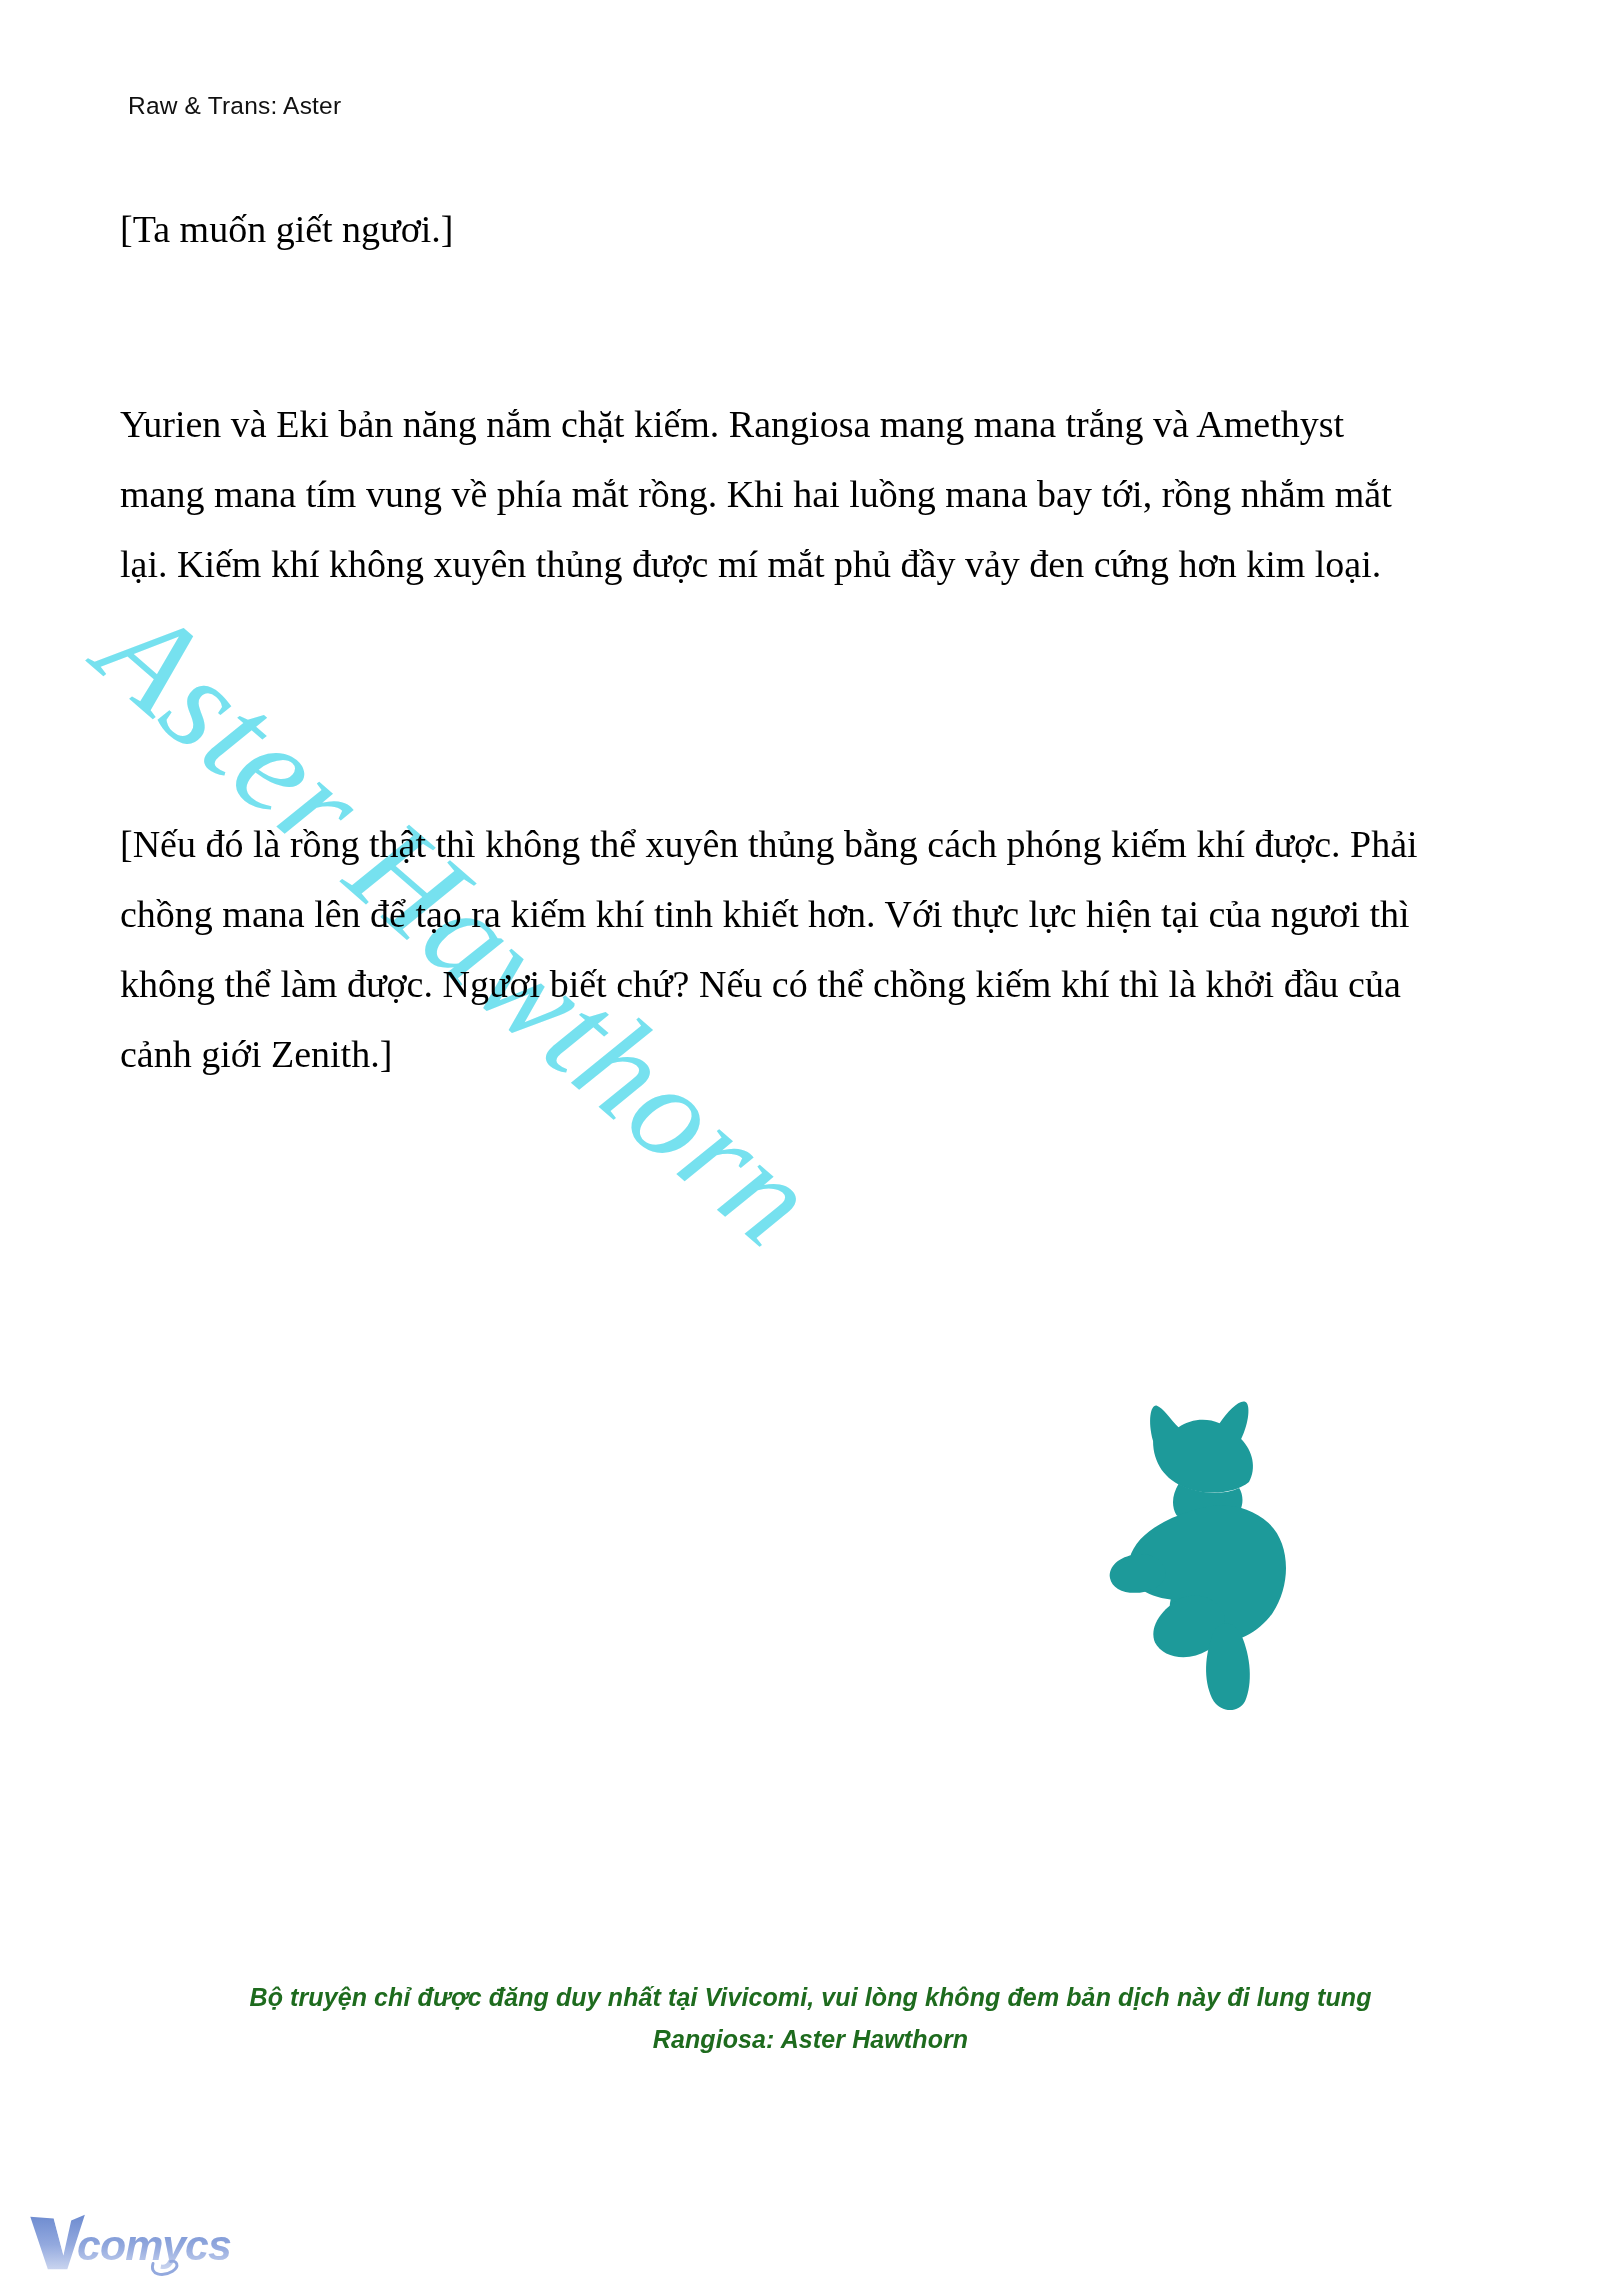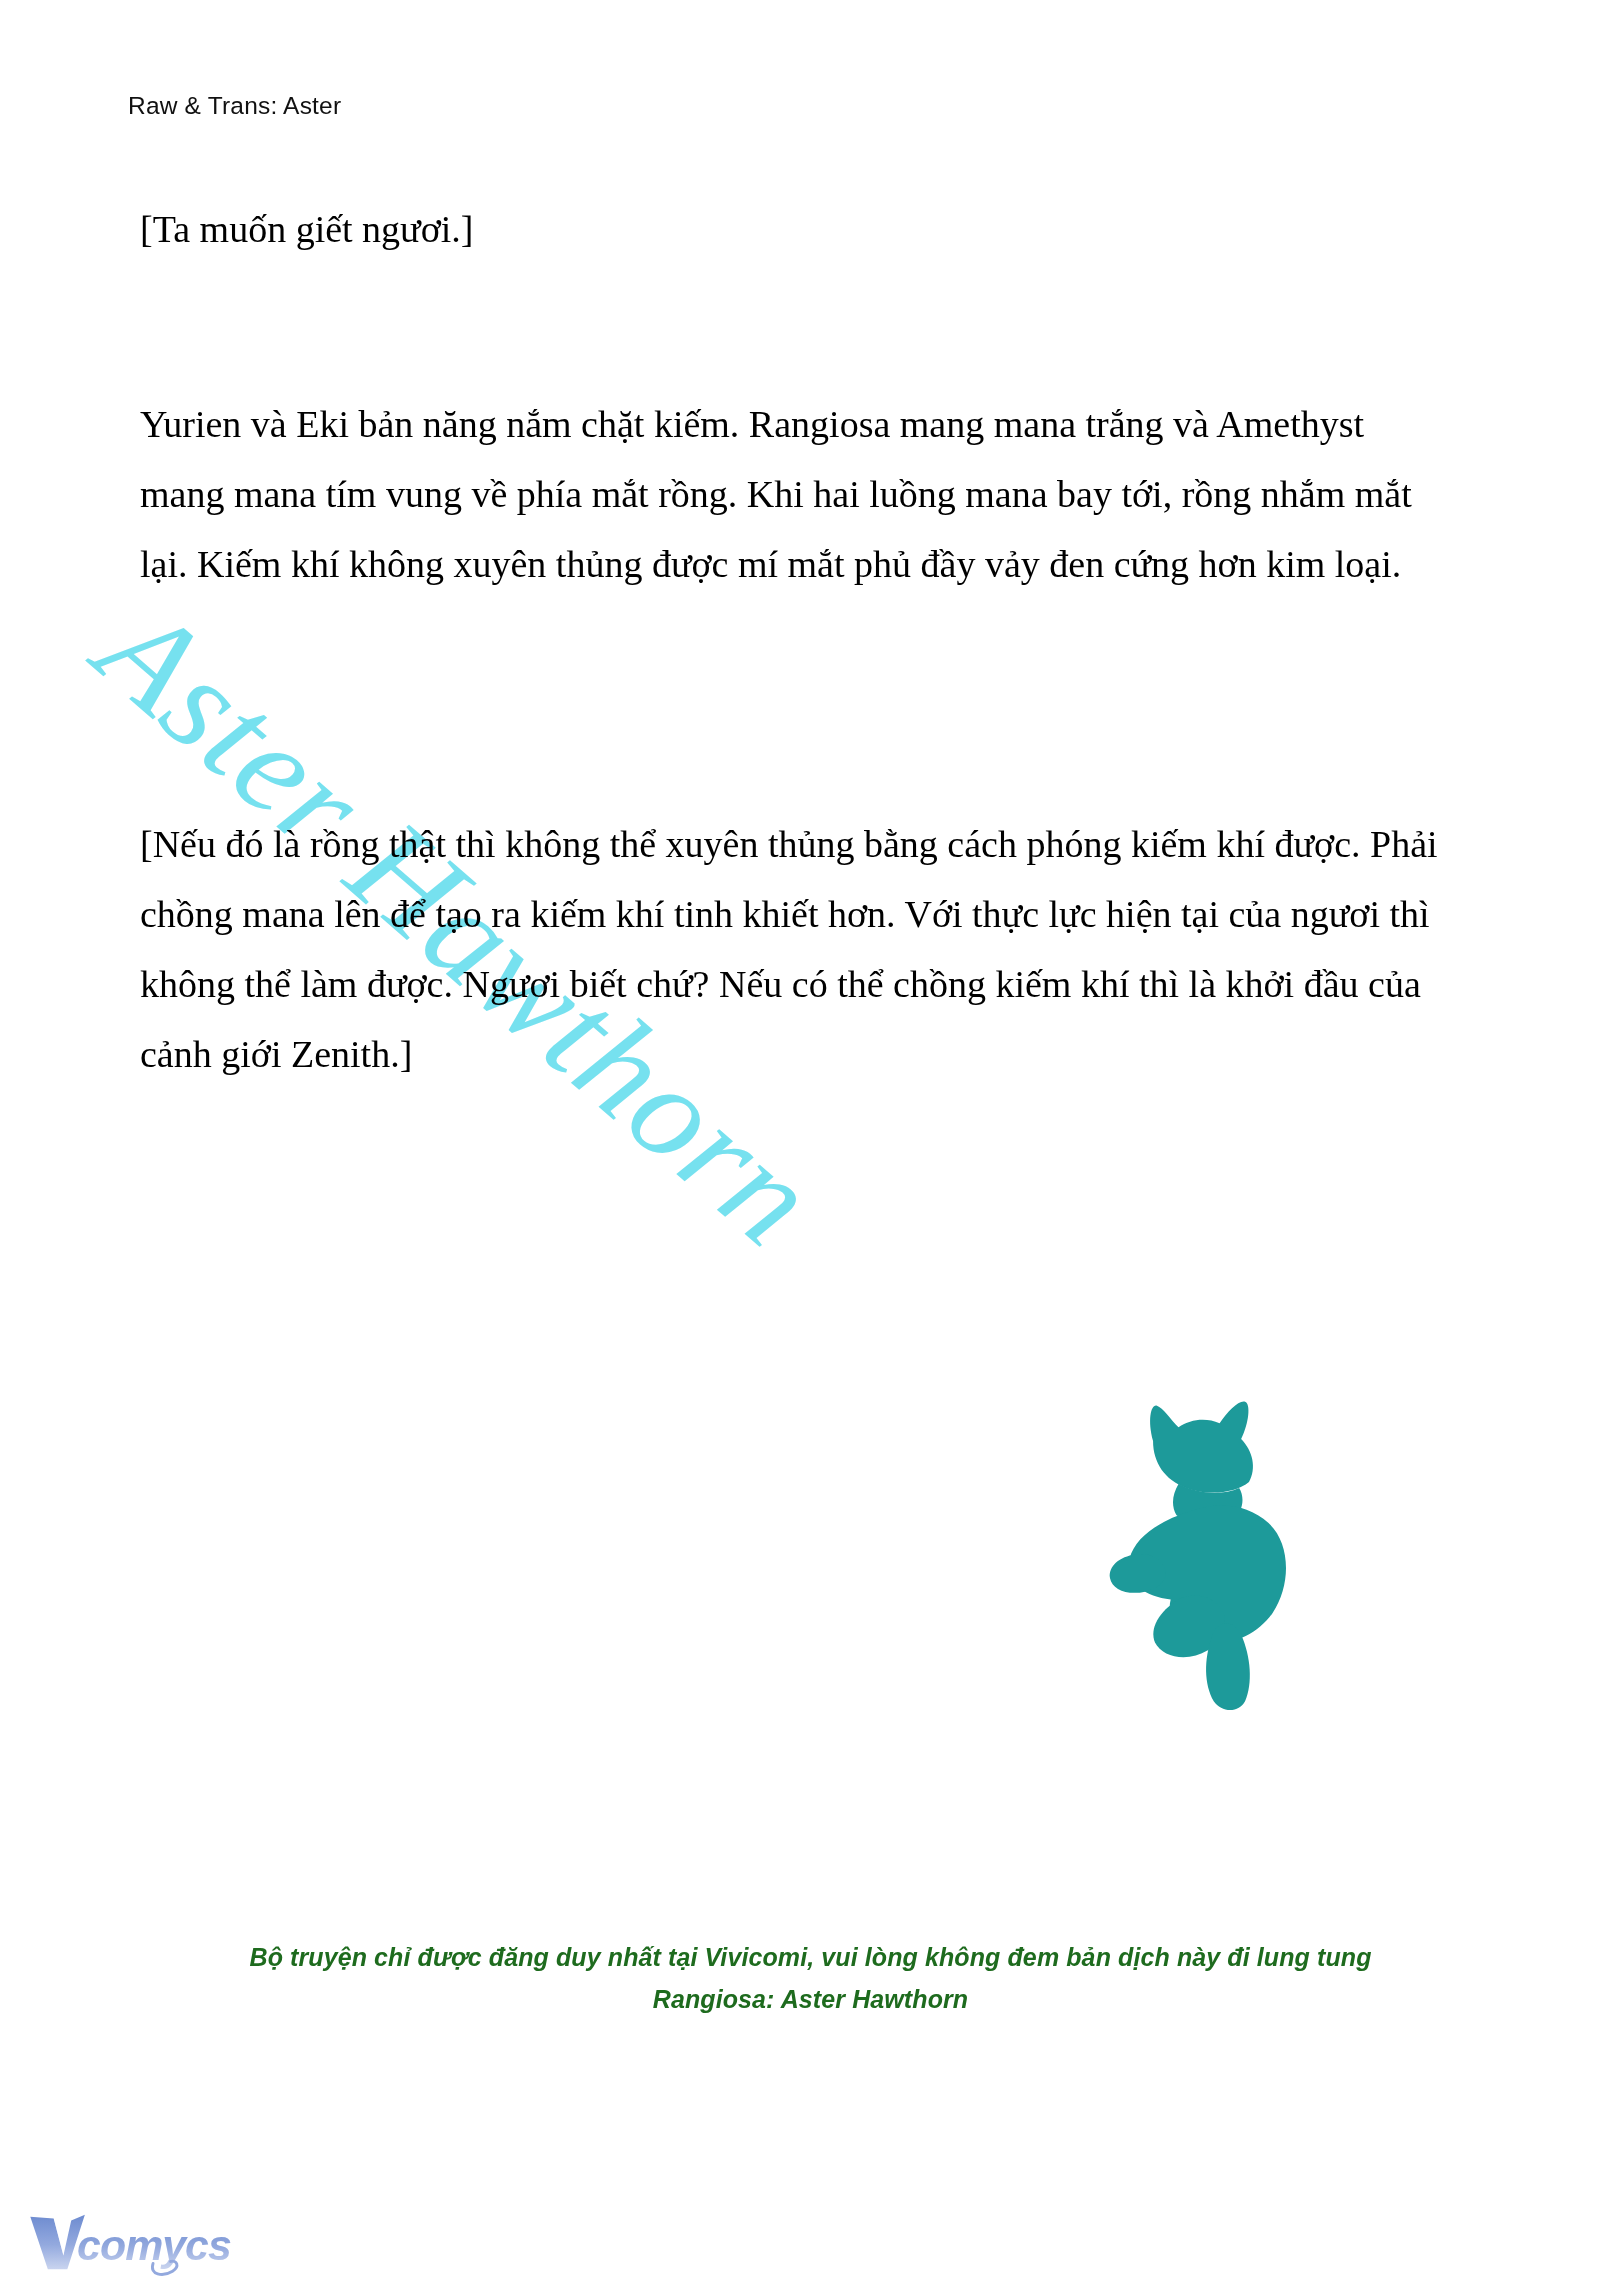--- a/index.html
+++ b/index.html
@@ -71,42 +71,42 @@
     left: 128px;
     top: 92px;
     font-family: "Liberation Sans", "DejaVu Sans", sans-serif;
     font-size: 24.5px;
     color: #111111;
     letter-spacing: 0.2px;
   }
 
   #body-text {
     position: absolute;
-    left: 140px;
+    left: 120px;
     top: 194px;
     width: 1313px;
   }
 
   .para {
     font-family: "Liberation Serif", "DejaVu Serif", serif;
     font-size: 38px;
     line-height: 70px;
     color: #000000;
     margin: 0;
     white-space: pre-line;
   }
   .gap-large { height: 125px; }
   .gap-medium { height: 108px; }
   .gap-small { height: 102px; }
 
   
   #footer {
     position: absolute;
     left: 0;
-    top: 1936px;
+    top: 1976px;
     width: 1621px;
     text-align: center;
     z-index: 4;
   }
   .footer-line {
     font-family: "Liberation Sans", "DejaVu Sans", sans-serif;
     font-style: italic;
     font-weight: bold;
     font-size: 25px;
     line-height: 42px;

